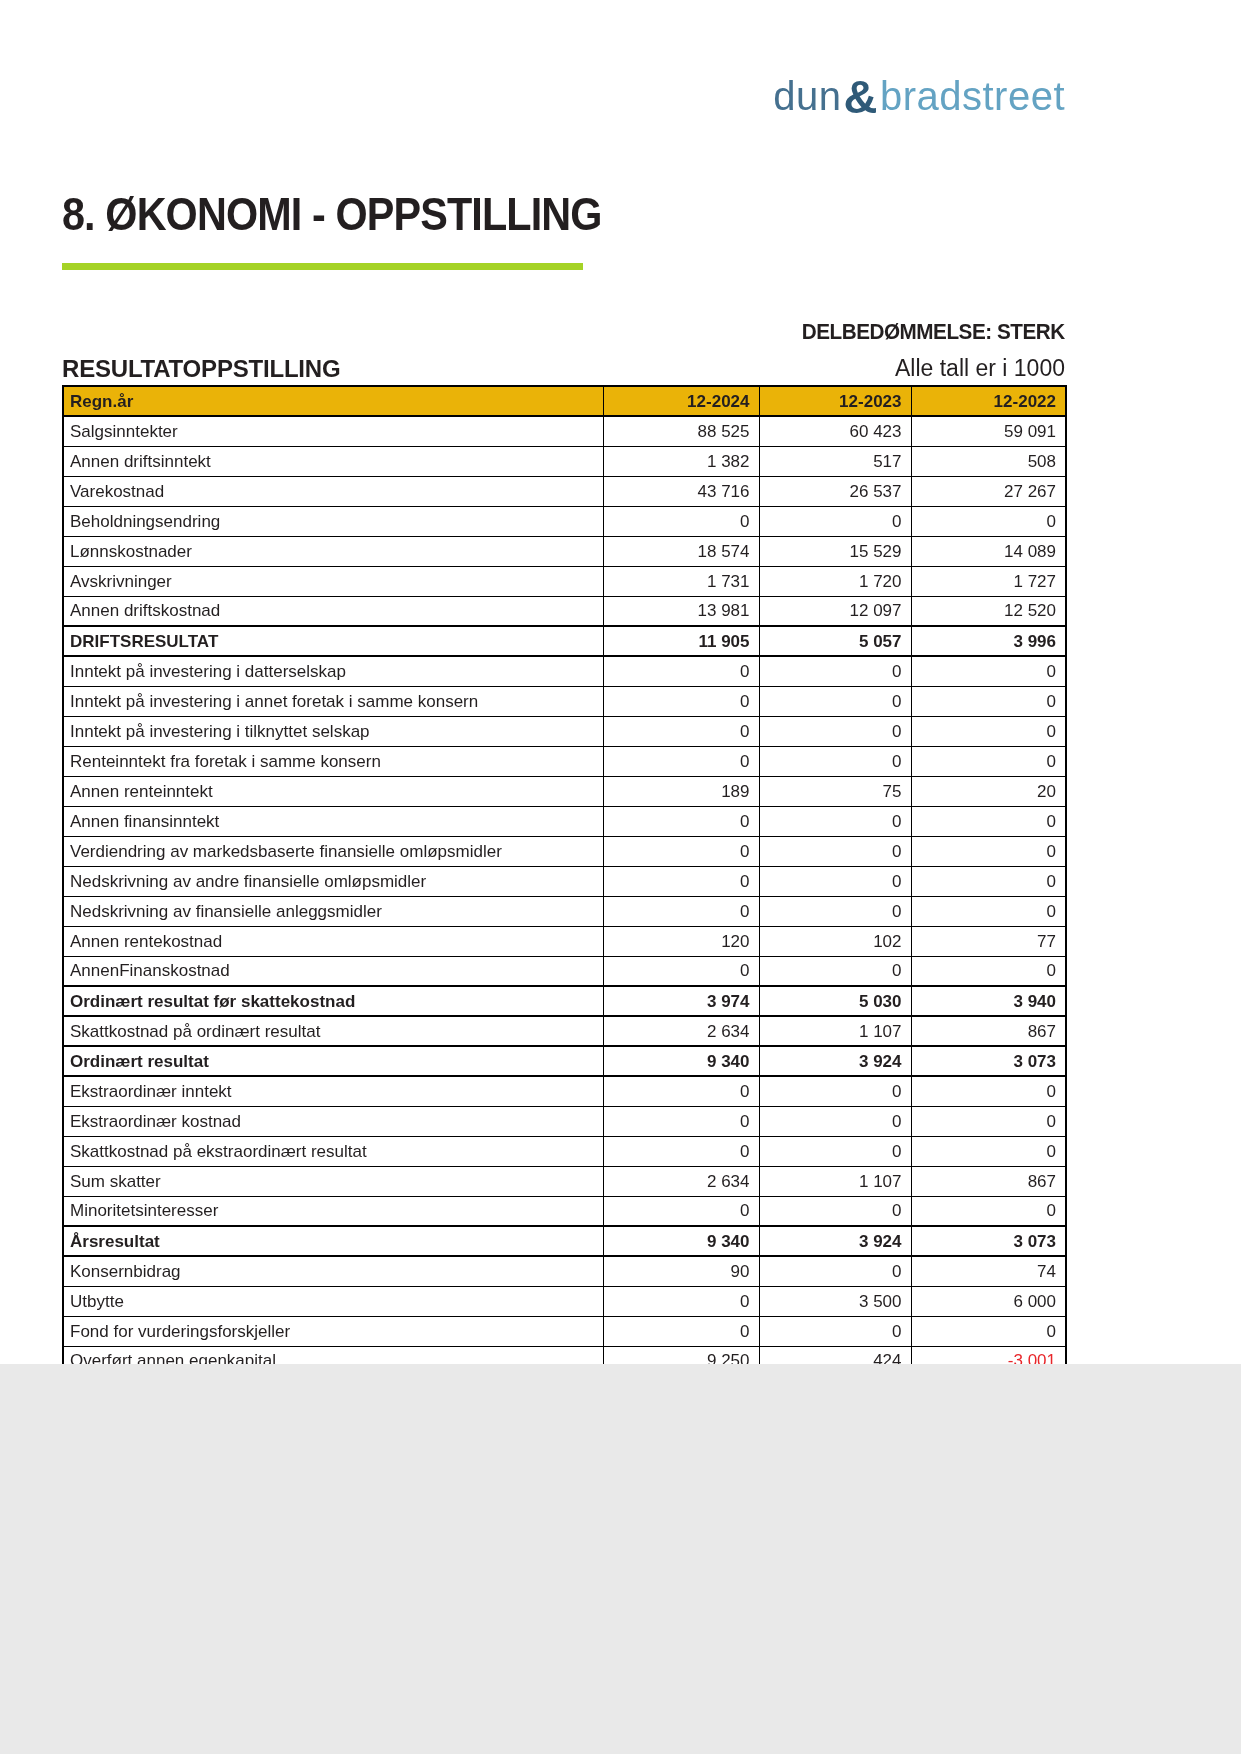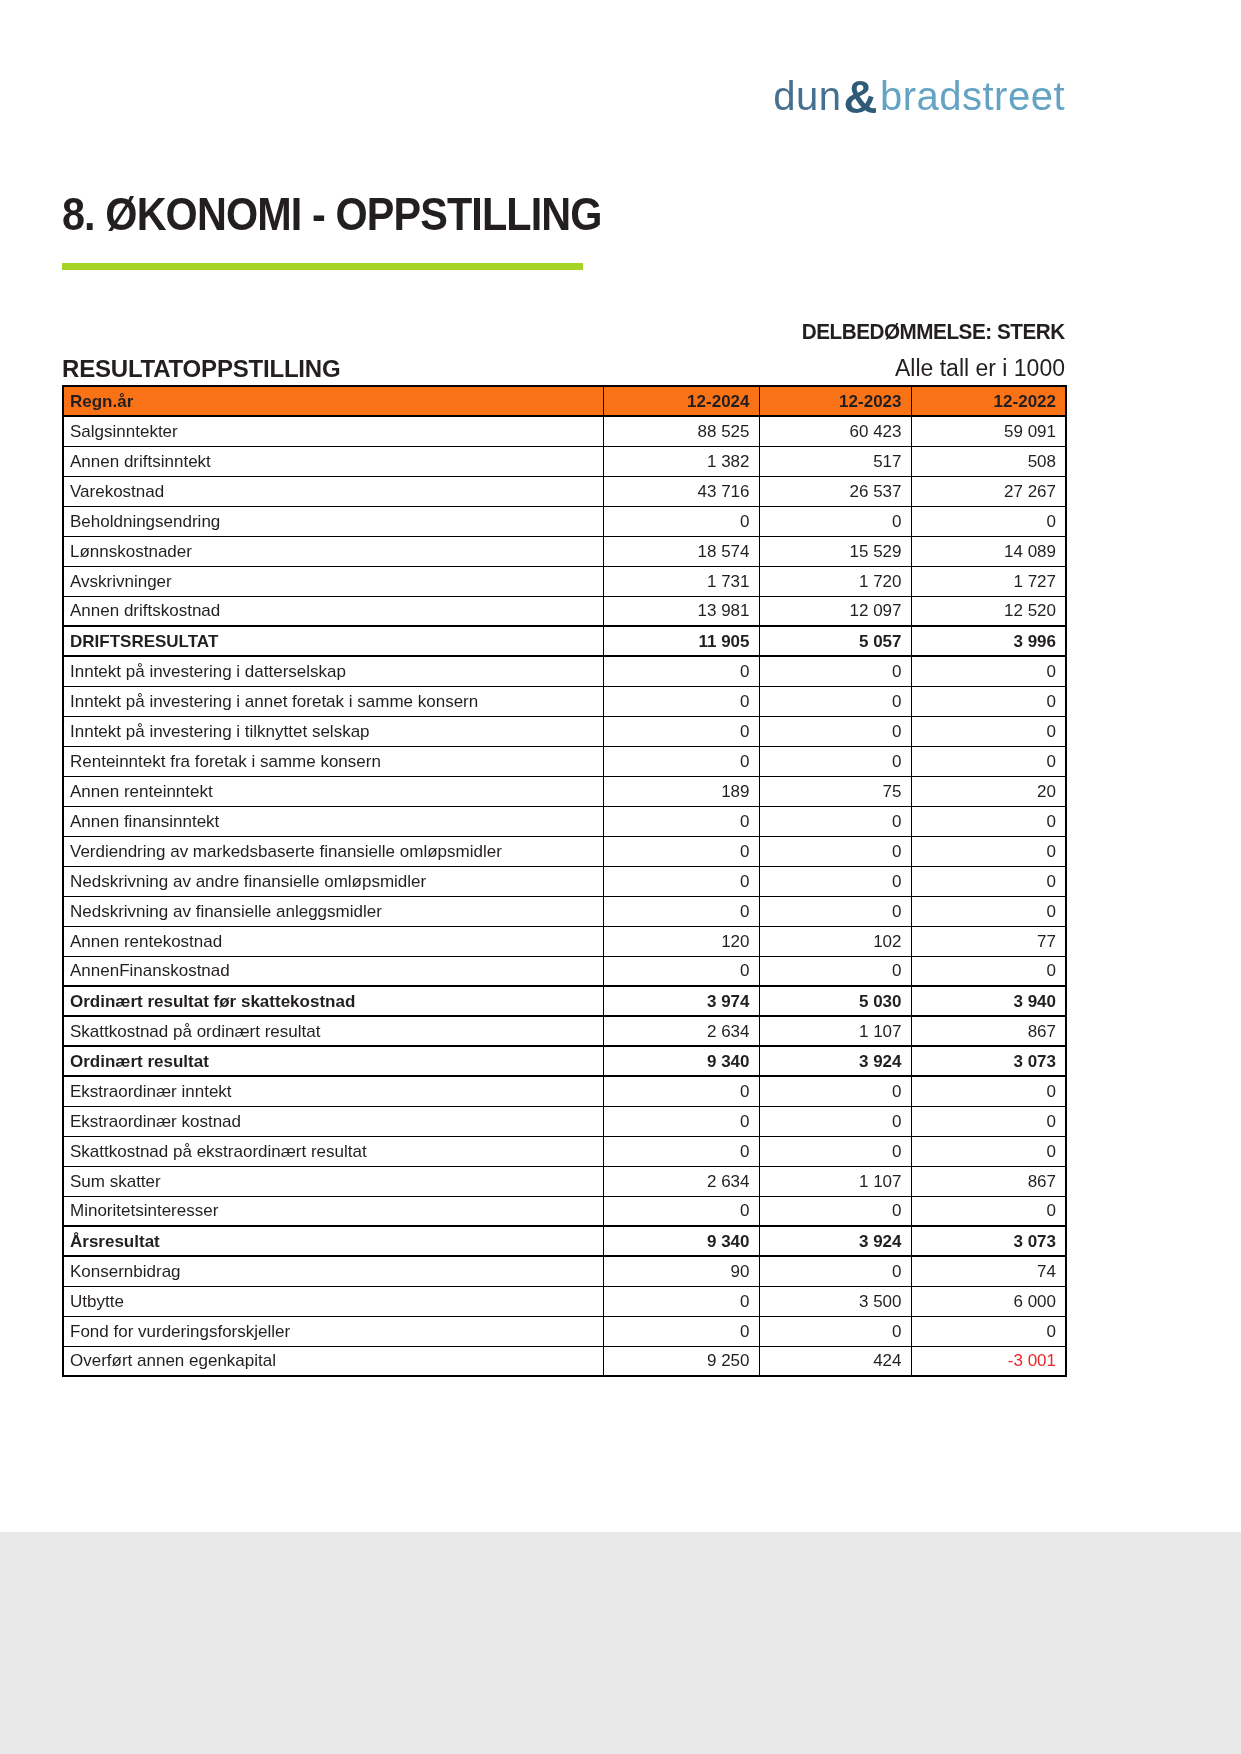--- a/index.html
+++ b/index.html
@@ -1,20 +1,20 @@
 <!DOCTYPE html>
 <html style="--accent-green: #a5d326; --neg-red: #e8262a; --logo-dun: #45708f; --logo-amp: #2f5a78; --logo-brad: #64a3c3;"><head>
 <meta charset="utf-8">
 <style>
   * { margin: 0; padding: 0; box-sizing: border-box; }
   html, body { background: #e9e9e9; }
   .page {
     position: relative;
     width: 1241px;
-    height: 1532px;
+    height: 1364px;
     margin: 0 auto;
     background: #ffffff;
     font-family: "Liberation Sans", sans-serif;
     color: #231f20;
     overflow: hidden;
   }
 
   
   .logo {
     position: absolute;
@@ -100,21 +100,21 @@
     height: 30px;
     padding: 0 9px 0 6px;
     font-size: 17px;
     line-height: 1;
     white-space: nowrap;
     overflow: hidden;
     text-align: left;
     vertical-align: middle;
   }
   table.results thead th {
-    background: #f97316;
+    background: #eab308;
     font-weight: bold;
     border-bottom: 2px solid #000;
   }
   table.results .num { text-align: right; }
   table.results tr.bold-row td {
     font-weight: bold;
     border-top: 2px solid #000;
     border-bottom: 2px solid #000;
   }
   table.results td.neg { color: var(--neg-red); }

